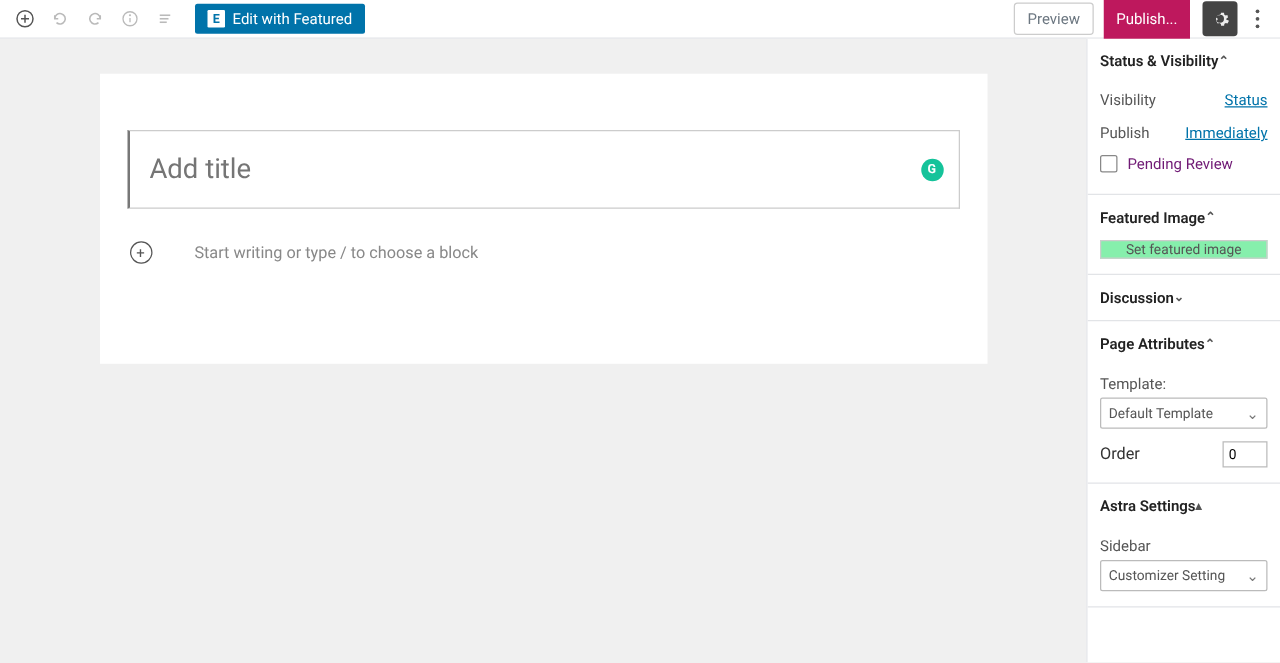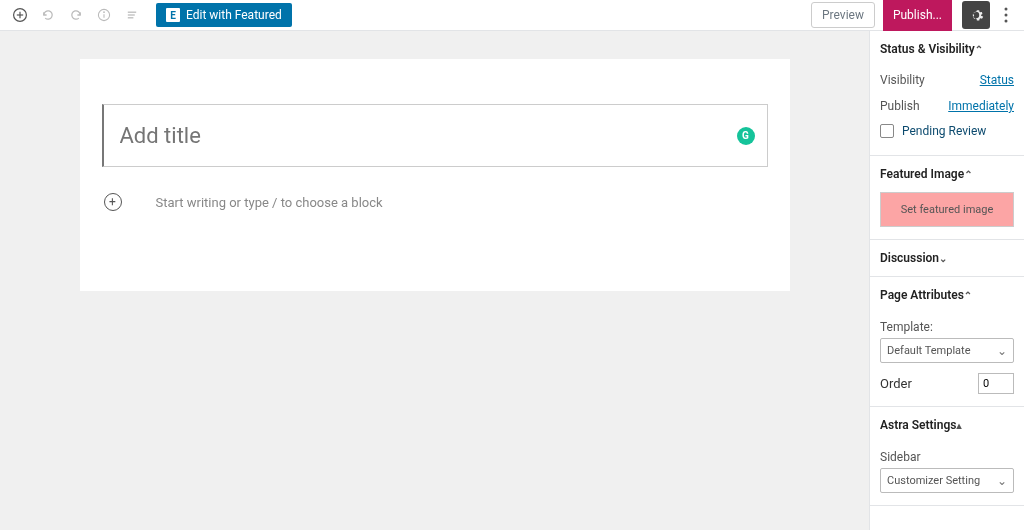--- a/index.html
+++ b/index.html
@@ -27,23 +27,23 @@
 .tabs{display:flex;border-bottom:1px solid #e2e4e7;font-size:12px;color:#555;position:relative}
 .tab{padding:11px 10px;cursor:pointer}
 .tab.active{border-bottom:3px solid #0073aa;color:#222;font-weight:500}
 .tab-close{margin-left:auto;padding:11px 8px;color:#888;cursor:pointer;font-size:14px}
 .panel{border-bottom:1px solid #e2e4e7}
 .panel-h{display:flex;align-items:center;justify-content:flex-start;padding:11px 10px;font-size:12px;font-weight:600;color:#222;cursor:pointer}
 .caret{font-size:10px;color:#555}
 .panel-body{padding:0 10px 12px}
 .row{display:flex;justify-content:space-between;align-items:center;font-size:12px;color:#555;padding:6px 0}
 .link{color:#0073aa;text-decoration:underline;cursor:pointer}
-.chk-row{display:flex;align-items:center;gap:8px;font-size:12px;color:#0c4a6e;padding:5px 0}
+.chk-row{display:flex;align-items:center;gap:8px;font-size:12px;color:#701a75;padding:5px 0}
 .chk{width:14px;height:14px;border:1.5px solid #888;border-radius:2px;flex-shrink:0}
-.set-featured{width:100%;border:1px solid #ccc;background:#fca5a5;padding:10px;text-align:center;font-size:11px;color:#555;cursor:pointer}
+.set-featured{width:100%;border:1px solid #ccc;background:#86efac;text-align:center;font-size:11px;color:#555;cursor:pointer}
 .label{font-size:12px;color:#555;margin:7px 0 4px}
 .sel{width:100%;border:1px solid #bbb;border-radius:2px;padding:5px 20px 5px 6px;font-size:11px;color:#555;background:#fff;position:relative;display:flex;justify-content:flex-start;align-items:center;cursor:pointer}
 .sel::after{content:"⌄";position:absolute;right:6px;color:#777;font-size:12px}
 .order-row{display:flex;justify-content:space-between;align-items:center;margin-top:10px}
 .order-input{width:36px;border:1px solid #bbb;padding:3px 4px;font-size:11px}
 </style>
 </head>
 <body>
 
 <div class="topbar">

